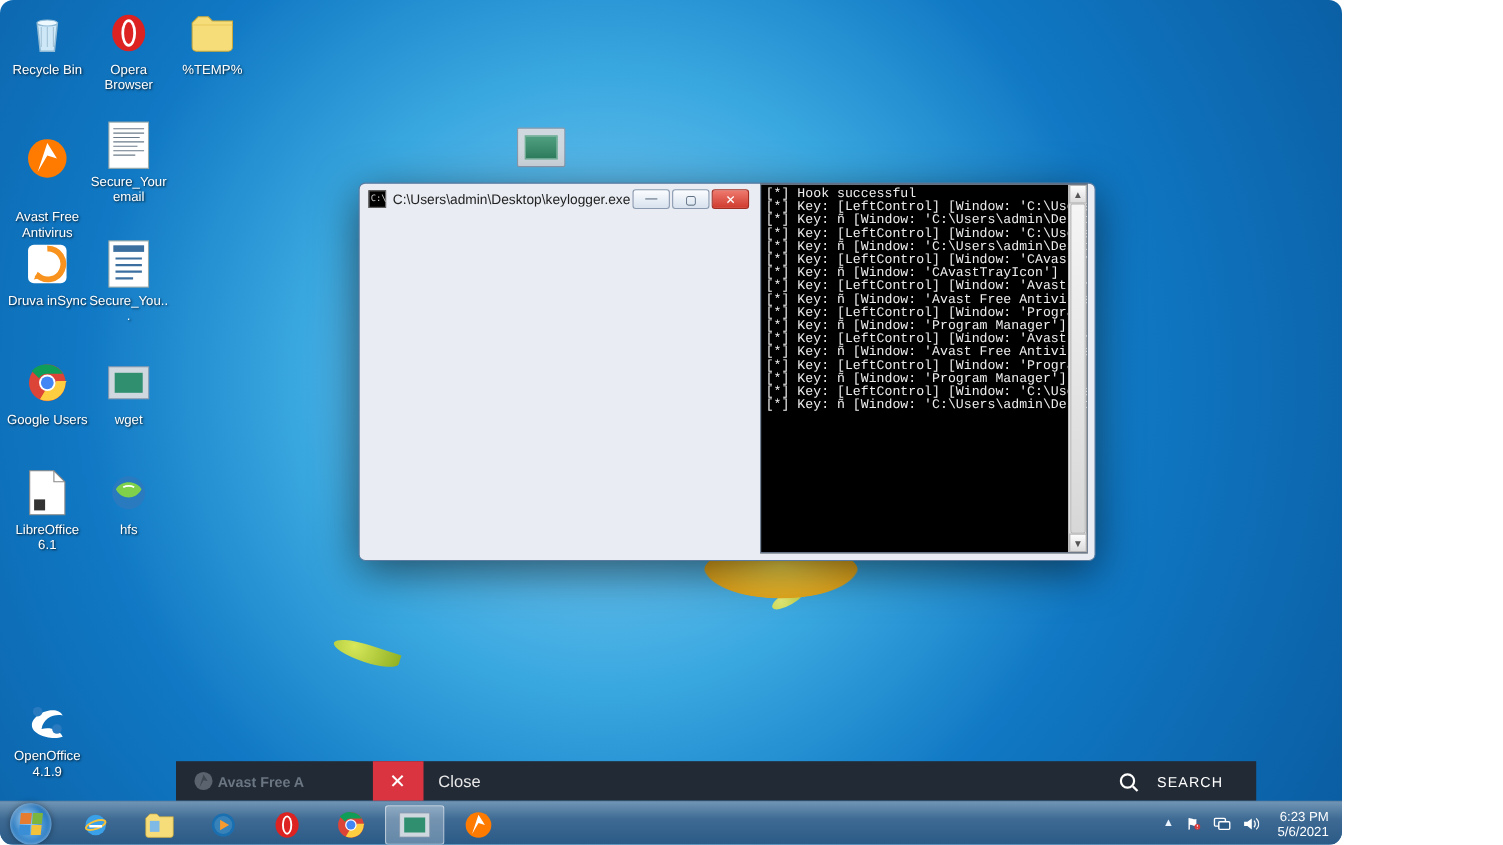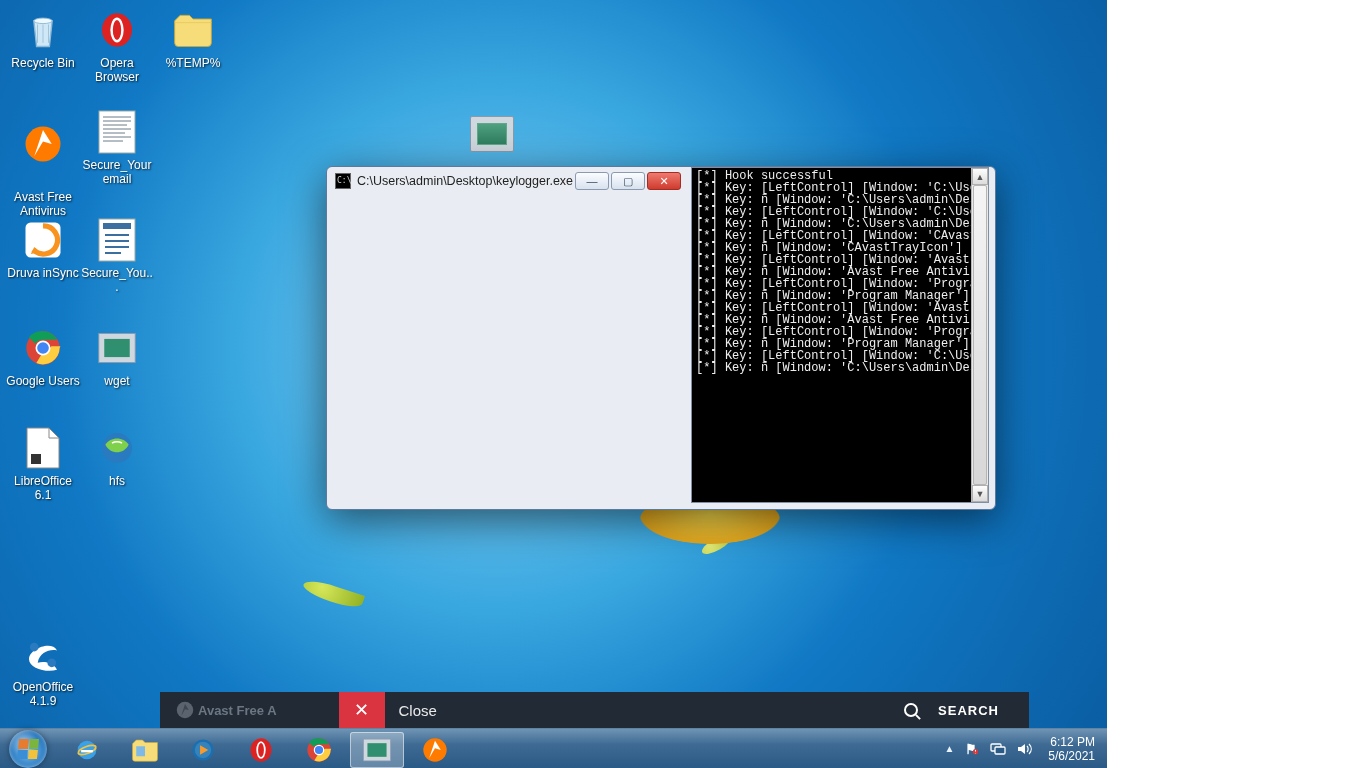--- a/index.html
+++ b/index.html
@@ -1,35 +1,36 @@
 <!DOCTYPE html>
 <html><head>
 <meta charset="utf-8">
 <style>
   * { margin: 0; padding: 0; box-sizing: border-box; }
   html, body { width: 1366px; height: 768px; overflow: hidden; font-family: "Segoe UI", Tahoma, sans-serif; }
   #desktop {
     position: relative;
-    width: 1107px; height: 768px;
+    width: 1220px; height: 768px;
     background: radial-gradient(circle at 45% 45%, #8fd4f7 0%, #3aa8e0 35%, #1078c4 60%, #0a5ca0 100%);
     overflow: hidden;
+    border-radius: 12px;
   }
   
   .dicon { position: absolute; width: 74px; display: flex; flex-direction: column; align-items: center; cursor: pointer; }
   .dicon .ico { width: 48px; height: 48px; display:flex; align-items:center; justify-content:center; }
   .dicon .lbl { margin-top: 2px; color: #fff; font-size: 12px; text-align: center; text-shadow: 1px 1px 2px rgba(0,0,0,.8); line-height: 14px; word-break: break-word; }
   
   .thumb-ico { position:absolute; width:44px; height:36px; background:#cfd7df; border:1px solid #8a9aad; border-radius:2px; display:flex; align-items:center; justify-content:center; }
   .thumb-ico::after { content:""; width:28px; height:20px; background:linear-gradient(#4fa080,#2f7f60); border:1px solid #5fa98a; }
   
   #avastbar { position:absolute; left:160px; right:78px; bottom:40px; height:36px; background:#222a35; color:#bbb; display:flex; align-items:center; }
   #avastbar .aname { margin-left:16px; color:#6b7683; font-weight:600; font-size:13px; display:flex; align-items:center; gap:4px; }
   #avastbar .xbtn { margin-left:62px; width:46px; height:36px; background:#d9343f; color:#fff; display:flex; align-items:center; justify-content:center; font-size:18px; cursor:pointer; }
   #avastbar .close-lbl { margin-left:14px; color:#eaeaea; font-size:15px; }
-  #avastbar .search { margin-left:auto; margin-right:30px; display:flex; align-items:center; gap:20px; color:#fff; font-weight:700; font-size:13px; letter-spacing:1px; cursor:pointer;}
+  #avastbar .search { margin-left:auto; margin-right:30px; display:flex; align-items:center; gap:20px; color:#fff; font-weight:400; font-size:13px; letter-spacing:1px; cursor:pointer;}
   #avastbar .search .mag { width:14px; height:14px; border:2px solid #fff; border-radius:50%; position:relative; }
   #avastbar .search .mag::after { content:""; position:absolute; width:6px; height:2px; background:#fff; bottom:-3px; right:-5px; transform:rotate(45deg); }
   
   #win {
     position:absolute; left:326px; top:166px; width:670px; height:344px;
     background:#e9edf3; border:1px solid #5a7aa0; border-radius:6px;
     box-shadow: 0 10px 40px rgba(0,0,0,.55);
     display:flex; flex-direction:row;
   }
   #titlebar { height:28px; display:flex; align-items:center; padding:0 4px 0 8px; }
@@ -359,19 +360,19 @@
             <rect x="5" y="5" width="10" height="7" rx="1" fill="#2a5a86" stroke="#fff" stroke-width="1.3"></rect>
           </svg>
       </span>
       <span class="ticon">
         <svg width="16" height="14" viewBox="0 0 16 14">
             <path d="M2 5h3l4-3v10l-4-3H2z" fill="#fff"></path>
             <path d="M11 4c1.5 1.5 1.5 4.5 0 6M13 2c3 3 3 7 0 10" stroke="#fff" stroke-width="1.2" fill="none"></path>
           </svg>
       </span>
       <div class="clock">
-        <div>6:12 PM</div>
+        <div>6:23 PM</div>
         <div>5/6/2021</div>
       </div>
     </div>
   </div>
 
 </div>
 
 </body></html>

